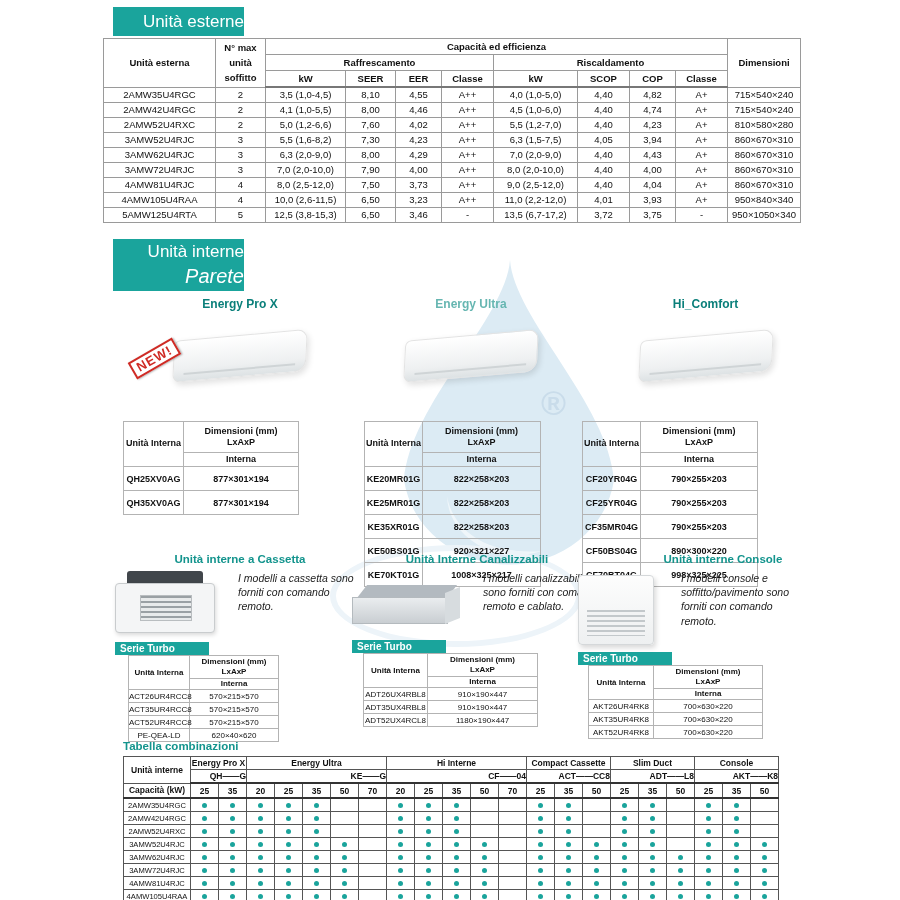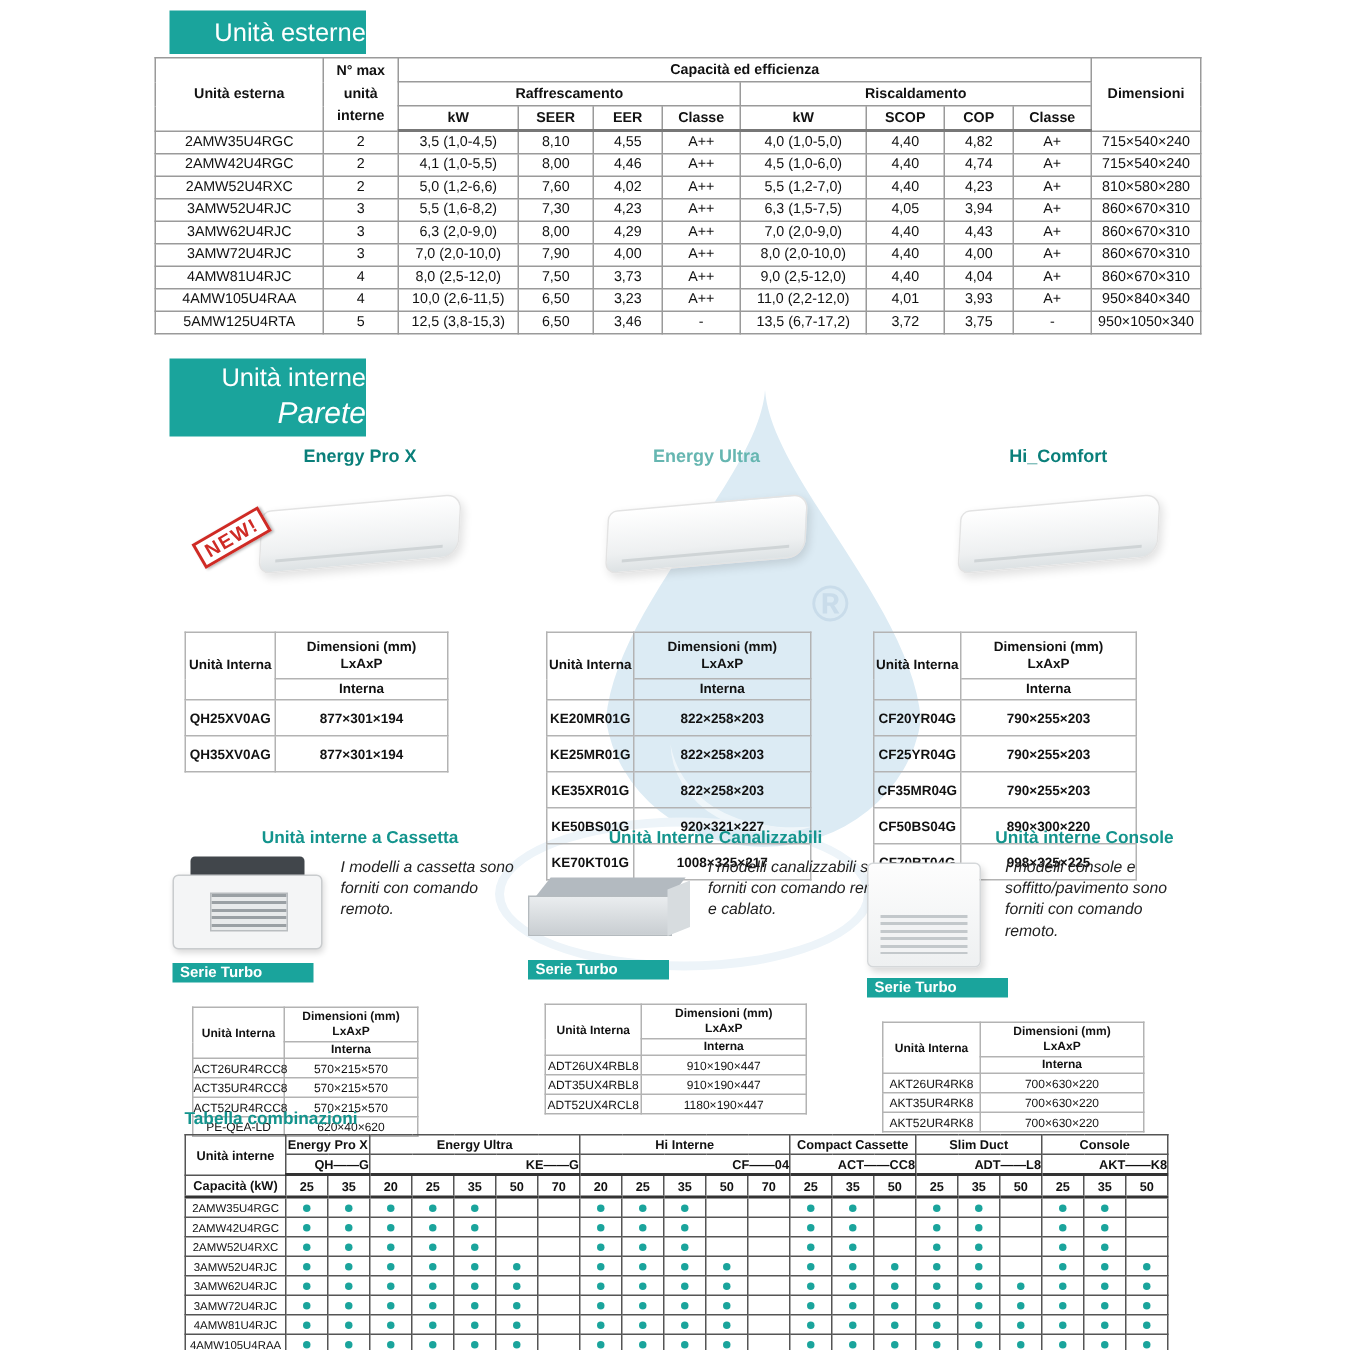--- a/index.html
+++ b/index.html
@@ -45,24 +45,24 @@
   .dimtable.serie{font-size:8px;}
   .dimtable.serie thead tr:first-child th{height:22px;}
   .dimtable.serie .subrow th{height:10px;}
   .dimtable.serie tbody td{height:12px;}
   .ml8{margin-left:8px}.ml12{margin-left:12px}.ml4{margin-left:4px}.ml13{margin-left:13px}.ml11{margin-left:11px}.ml10{margin-left:10px}
   
   .section-col{position:absolute;top:553px;}
   #sec-1{left:115px;width:250px;} #sec-2{left:352px;width:250px;} #sec-3{left:578px;width:250px;}
   .sec-title{font-weight:bold;font-size:11.5px;color:#13948d;text-align:center;}
   #sec-3 .sec-title{text-align:center;padding-left:40px;}
-  .sec-body{display:flex;margin-top:6px;align-items:flex-start;}
+  .sec-body{display:flex;margin-top:6px;align-items:flex-start;gap:11px;}
   .sec-text{font-style:italic;font-size:10.5px;line-height:1.35;color:#222;}
   .serie-band{background:#1aa49c;color:#fff;font-weight:bold;font-size:10px;width:84px;
-              padding:1px 5px;margin:7px 0 16px;}
+              padding:1px 5px;margin:7px 0 0;}
   
   .cassette{width:100px;height:64px;position:relative;flex:none;margin-right:12px;}
   .cassette .top{position:absolute;left:12px;top:0;width:76px;height:16px;background:#41464b;border-radius:3px;}
   .cassette .panel{position:absolute;left:0;top:12px;width:98px;height:48px;background:#f4f5f6;
                    border:1px solid #c9ccce;border-radius:4px;box-shadow:1px 2px 4px rgba(0,0,0,.15);}
   .cassette .grille{position:absolute;left:25px;top:24px;width:50px;height:24px;
                     background:repeating-linear-gradient(180deg,#9aa0a4 0 2px,#e8eaeb 2px 5px);border:1px solid #b9bdc0;}
   .duct{width:110px;height:48px;position:relative;flex:none;margin:14px 10px 0 0;}
   .duct .top{position:absolute;left:10px;top:0;width:90px;height:13px;background:#b3bac0;transform:skewX(-38deg);}
   .duct .front{position:absolute;left:0;top:12px;width:94px;height:25px;
@@ -110,21 +110,21 @@
         <col style="width:52px">
         <col style="width:84px">
         <col style="width:52px">
         <col style="width:46px">
         <col style="width:52px">
         <col style="width:73px">
       </colgroup>
     <thead>
       <tr>
         <th rowspan="3">Unità esterna</th>
-        <th rowspan="3">N° max unità interne</th>
+        <th rowspan="3">N° max unità soffitto</th>
         <th colspan="8">Capacità ed efficienza</th>
         <th rowspan="3">Dimensioni</th>
       </tr>
       <tr>
         <th colspan="4">Raffrescamento</th>
         <th colspan="4">Riscaldamento</th>
       </tr>
       <tr>
         <th>kW</th>
         <th>SEER</th>

